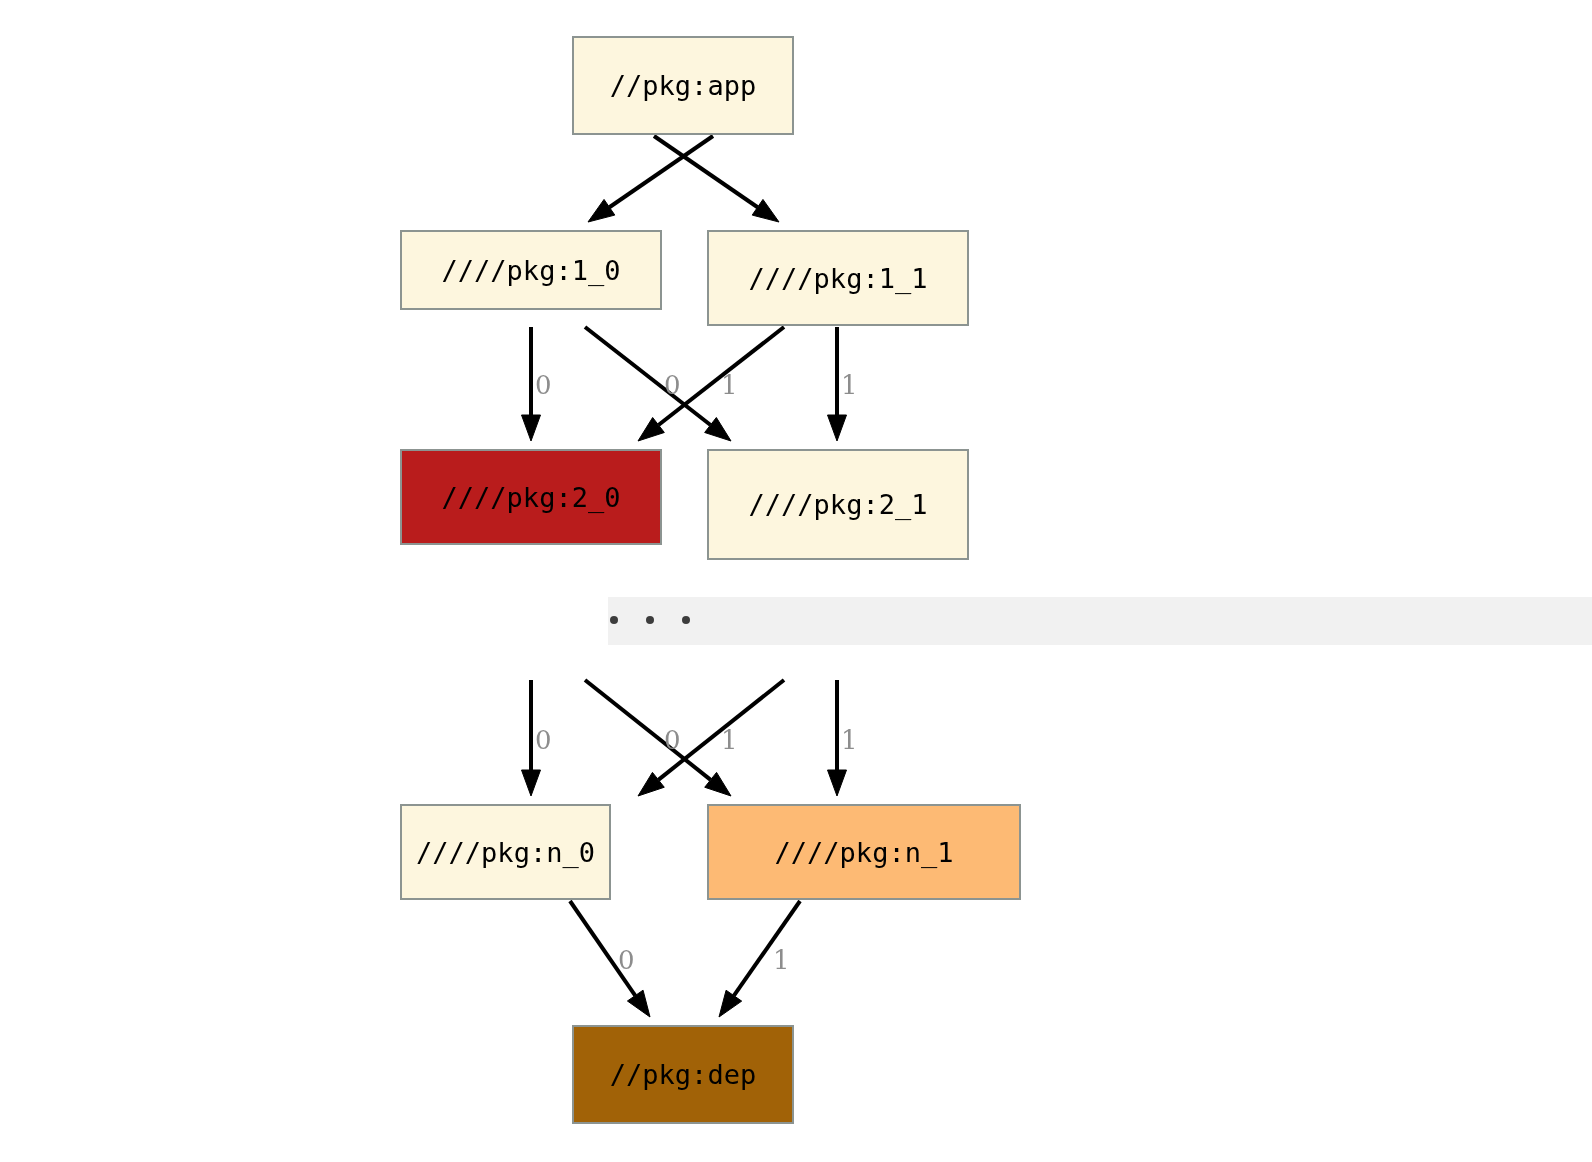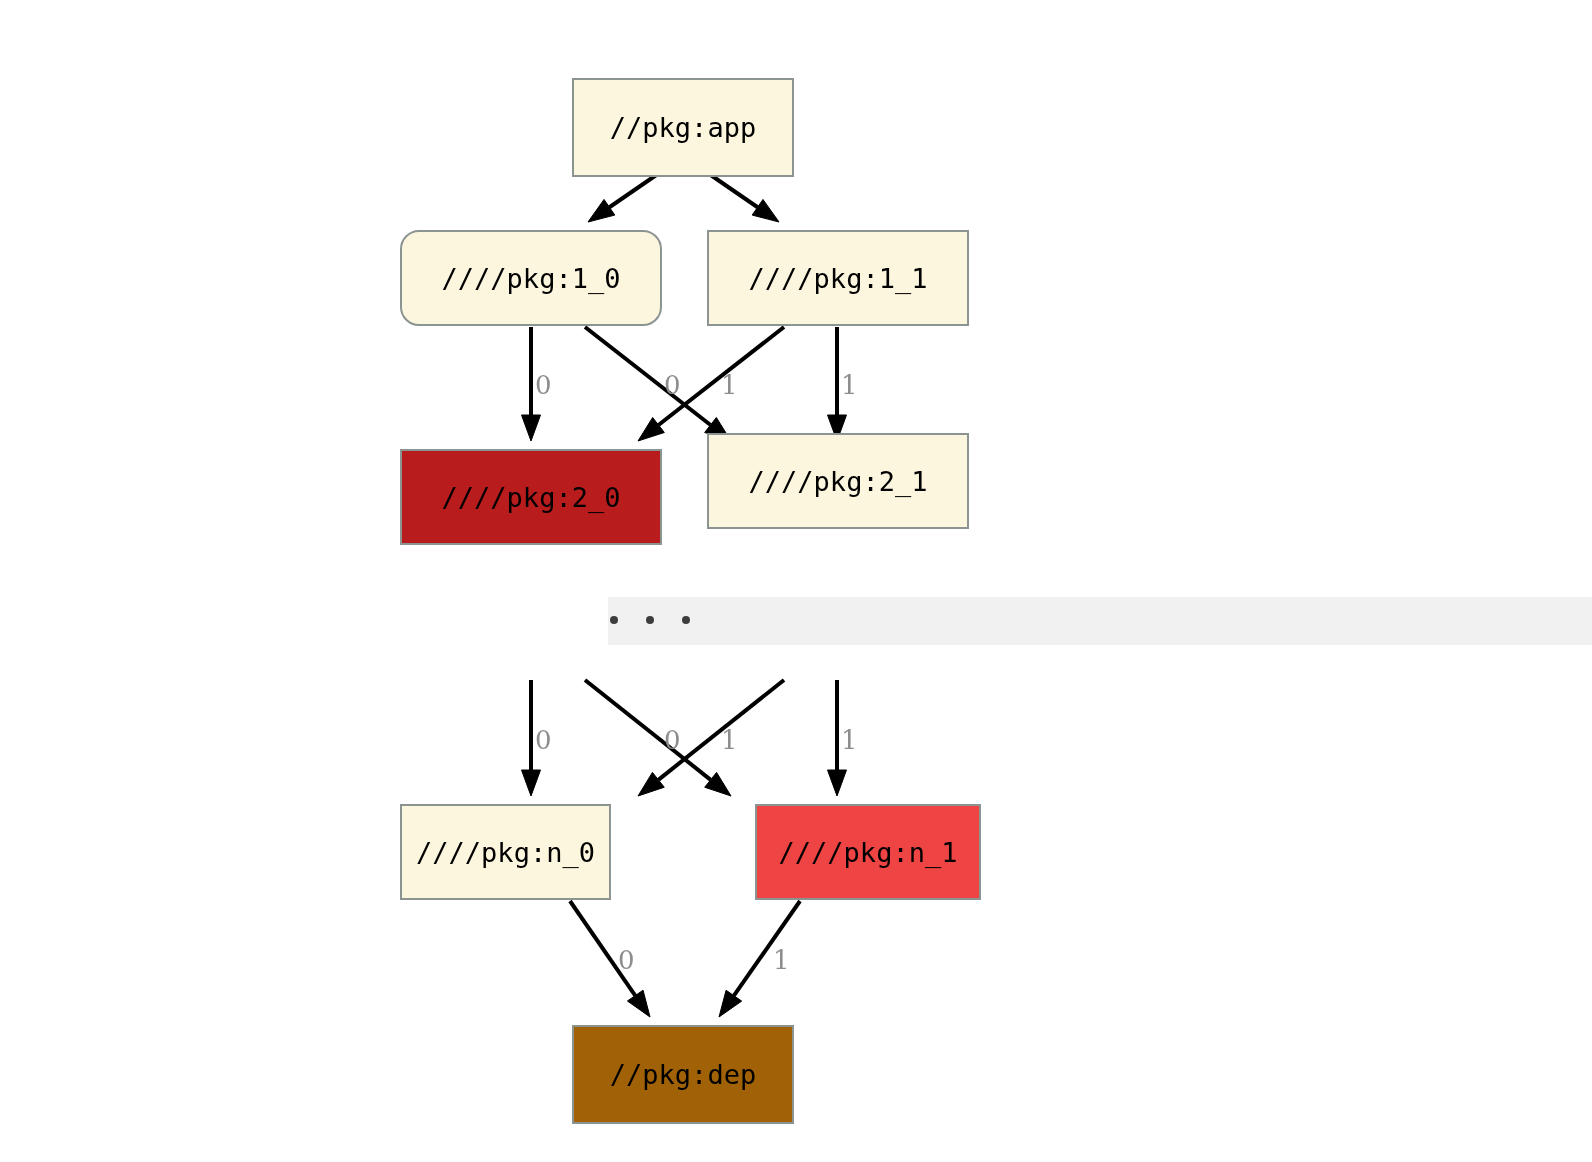--- a/index.html
+++ b/index.html
@@ -111,27 +111,27 @@
         <line x1="837" y1="680" x2="837" y2="770" stroke="#000000"></line>
         <polygon class="head" points="827.5,770 846.5,770 837,796" fill="#000000"></polygon>
         <line x1="570" y1="901" x2="635.2389431491049" y2="995.596467566202" stroke="#000000"></line>
         <polygon class="head" points="627.4184216829095,1000.9899306463368 643.0594646153003,990.2030044860672 650,1017" fill="#000000"></polygon>
         <line x1="800" y1="901" x2="733.8853438843994" y2="995.6827174001194" stroke="#000000"></line>
         <polygon class="head" points="726.0963367805969,990.2438417500504 741.6743509882019,1001.1215930501884 719,1017" fill="#000000"></polygon>
       </g>
   </svg>
 
   <div id="node-layer">
-      <div class="node" style="left: 572px; top: 36px; width: 222px; height: 99px; background: rgb(253, 246, 222); border-color: rgb(140, 148, 145); margin-top: 42px;">//pkg:app</div>
-      <div class="node" style="left: 400px; top: 230px; width: 262px; height: 96px; background: rgb(253, 246, 222); border-color: rgb(140, 148, 145); border-radius: 19px;">////pkg:1_0</div>
+      <div class="node" style="left: 572px; top: 36px; width: 222px; height: 99px; background: rgb(253, 246, 222); border-color: rgb(140, 148, 145);">//pkg:app</div>
+      <div class="node" style="left: 400px; top: 230px; width: 262px; height: 80px; background: rgb(253, 246, 222); border-color: rgb(140, 148, 145);">////pkg:1_0</div>
       <div class="node" style="left: 707px; top: 230px; width: 262px; height: 96px; background: rgb(253, 246, 222); border-color: rgb(140, 148, 145);">////pkg:1_1</div>
       <div class="node" style="left: 400px; top: 449px; width: 262px; height: 96px; background: #b91c1c; border-color: rgb(140, 148, 145);">////pkg:2_0</div>
-      <div class="node" style="left: 707px; top: 433px; width: 262px; height: 96px; background: rgb(253, 246, 222); border-color: rgb(140, 148, 145);">////pkg:2_1</div>
+      <div class="node" style="left: 707px; top: 449px; width: 262px; height: 111px; background: rgb(253, 246, 222); border-color: rgb(140, 148, 145);">////pkg:2_1</div>
       <div class="node" style="left: 400px; top: 804px; width: 211px; height: 96px; background: rgb(253, 246, 222); border-color: rgb(140, 148, 145);">////pkg:n_0</div>
-      <div class="node" style="left: 707px; top: 804px; width: 226px; height: 96px; background: #ef4444; border-color: rgb(140, 148, 145); margin-left: 48px;">////pkg:n_1</div>
+      <div class="node" style="left: 707px; top: 804px; width: 314px; height: 96px; background: #fdba74; border-color: rgb(140, 148, 145);">////pkg:n_1</div>
       <div class="node" style="left: 572px; top: 1025px; width: 222px; height: 99px; background: #a16207; border-color: rgb(140, 148, 145);">//pkg:dep</div>
     </div>
 
   <div id="edge-label-layer">
       <span class="edge-label" style="left: 535px; top: 372px; color: rgb(141, 141, 141);">0</span>
       <span class="edge-label" style="left: 664px; top: 372px; color: rgb(141, 141, 141);">0</span>
       <span class="edge-label" style="left: 721px; top: 372px; color: rgb(141, 141, 141);">1</span>
       <span class="edge-label" style="left: 841px; top: 372px; color: rgb(141, 141, 141);">1</span>
       <span class="edge-label" style="left: 535px; top: 727px; color: rgb(141, 141, 141);">0</span>
       <span class="edge-label" style="left: 664px; top: 727px; color: rgb(141, 141, 141);">0</span>

